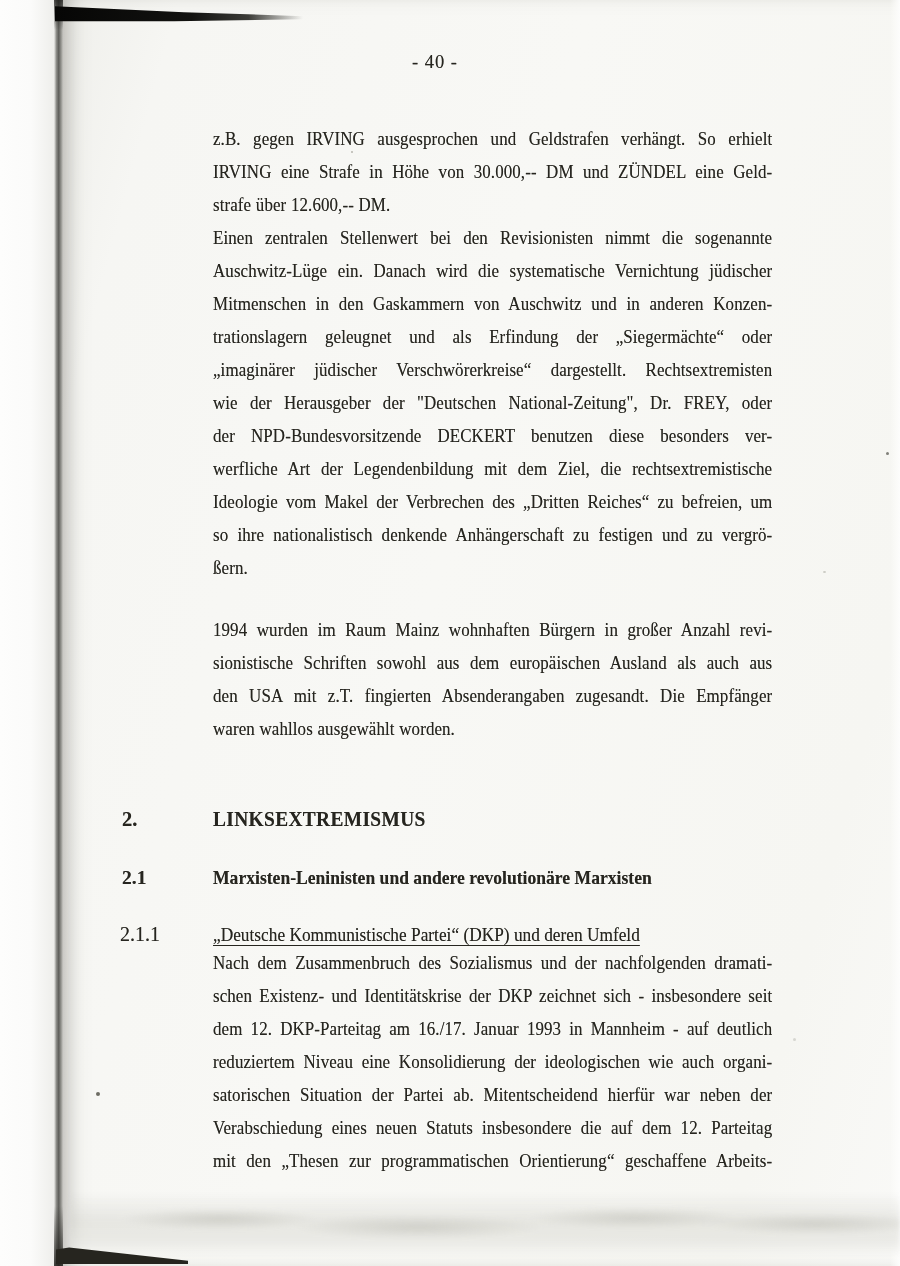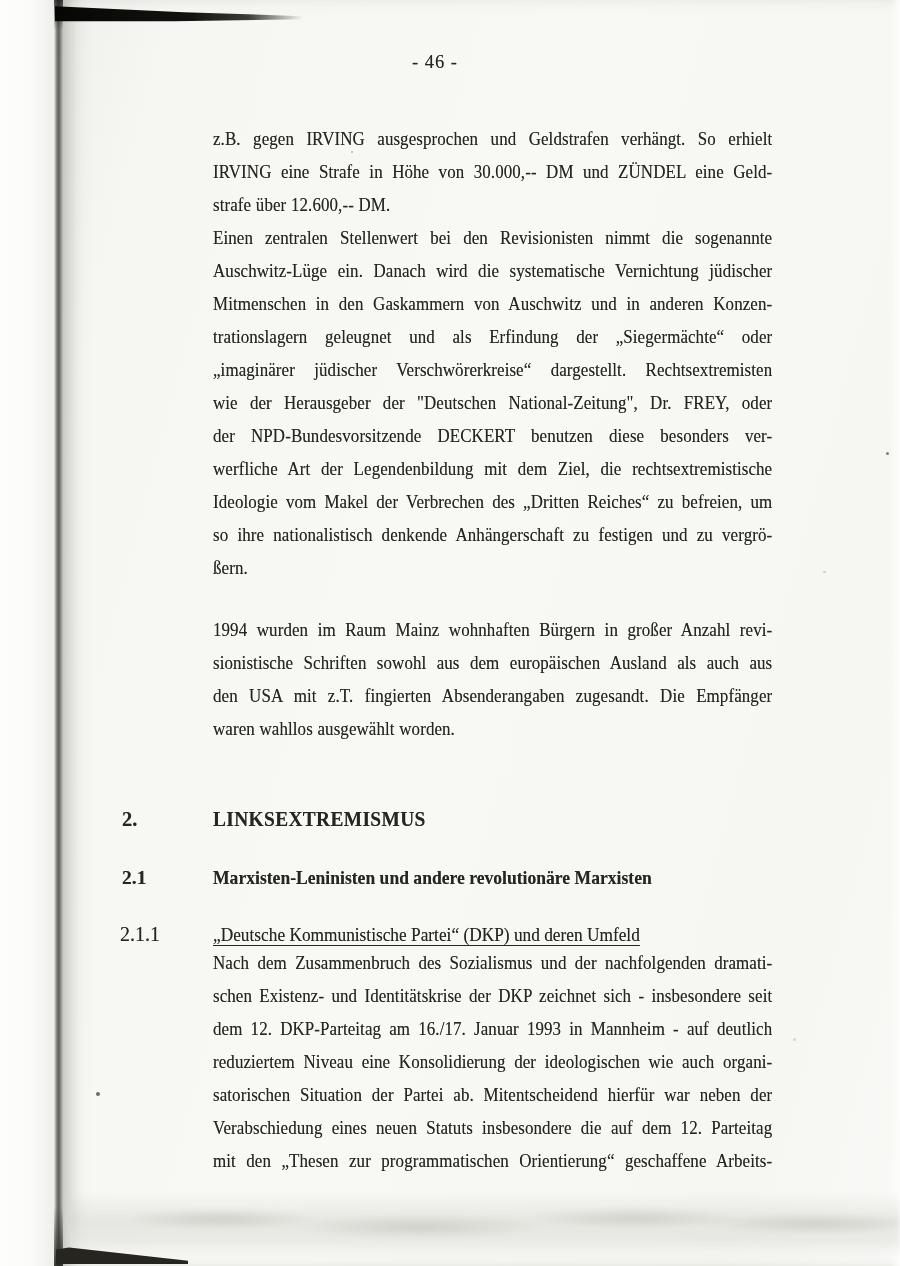--- a/index.html
+++ b/index.html
@@ -104,21 +104,21 @@
 <div class="scan">
 
   <div class="left-strip"></div>
   <div class="page-surface"></div>
   <div class="gutter-line"></div>
   <div class="right-strip"></div>
   <div class="top-wedge"></div>
   <div class="bottom-band"></div>
   <div class="bottom-wedge"></div>
 
-  <div class="page-number">- 46 -</div>
+  <div class="page-number">- 40 -</div>
 
   <span class="sec-num num-1">2.</span>
   <span class="sec-num num-2">2.1</span>
   <span class="sec-num num-3">2.1.1</span>
 
   <div class="content">
     <div class="flow">
       <div class="para">
           <div class="tline">z.B. gegen IRVING ausgesprochen und Geldstrafen verhängt. So erhielt</div>
           <div class="tline">IRVING eine Strafe in Höhe von 30.000,-- DM und ZÜNDEL eine Geld-</div>

